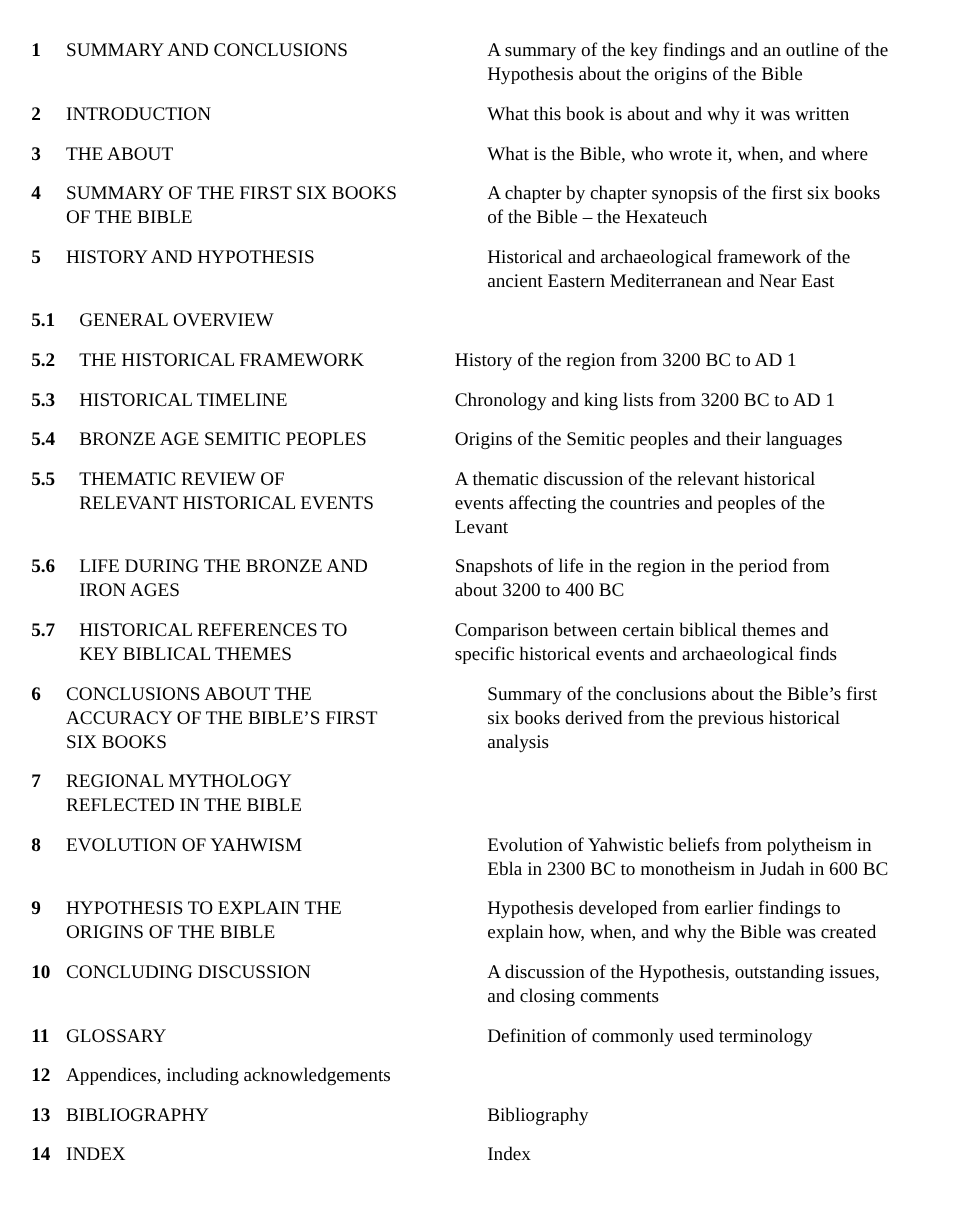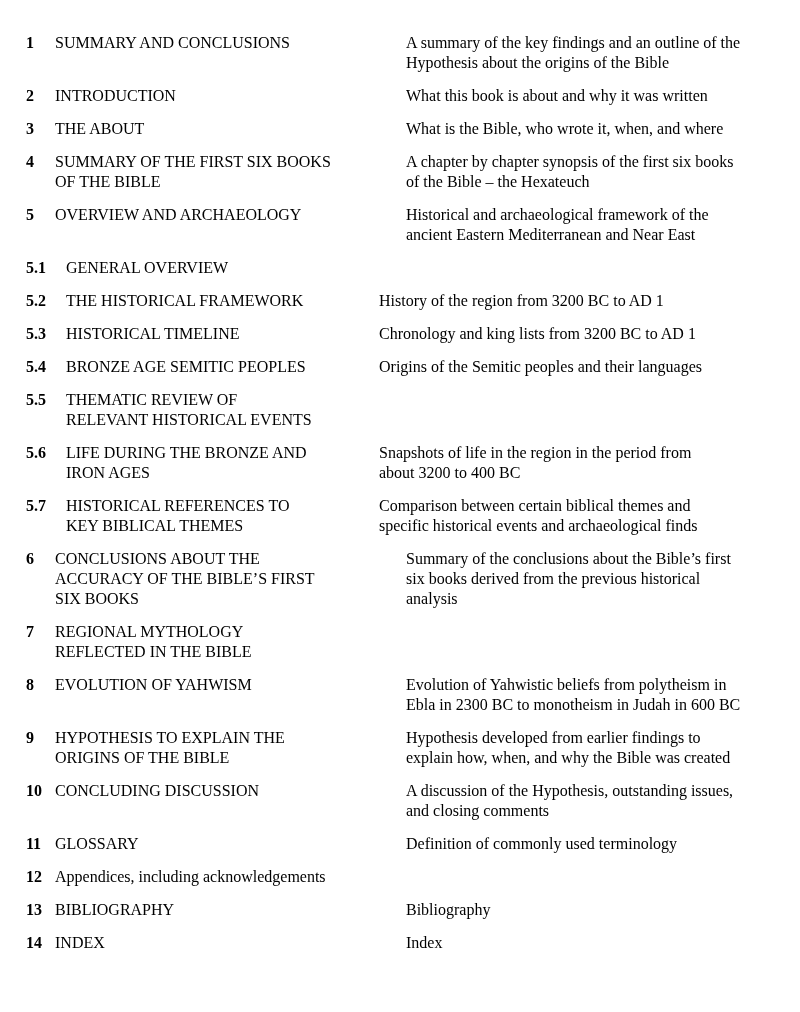--- a/index.html
+++ b/index.html
@@ -59,21 +59,21 @@
   </div>
       <div class="toc-row">
     <span class="toc-num">4</span>
     <span class="toc-title">SUMMARY OF THE FIRST SIX BOOKS
 OF THE BIBLE</span>
     <span class="toc-desc">A chapter by chapter synopsis of the first six books
 of the Bible – the Hexateuch</span>
   </div>
       <div class="toc-row">
     <span class="toc-num">5</span>
-    <span class="toc-title">OVERVIEW AND ARCHAEOLOGY</span>
+    <span class="toc-title">HISTORY AND HYPOTHESIS</span>
     <span class="toc-desc">Historical and archaeological framework of the
 ancient Eastern Mediterranean and Near East</span>
   </div>
       <div class="toc-row l2">
     <span class="toc-num">5.1</span>
     <span class="toc-title">GENERAL OVERVIEW</span>
   </div>
       <div class="toc-row l2">
     <span class="toc-num">5.2</span>
     <span class="toc-title">THE HISTORICAL FRAMEWORK</span>
@@ -86,20 +86,23 @@
   </div>
       <div class="toc-row l2">
     <span class="toc-num">5.4</span>
     <span class="toc-title">BRONZE AGE SEMITIC PEOPLES</span>
     <span class="toc-desc">Origins of the Semitic peoples and their languages</span>
   </div>
       <div class="toc-row l2">
     <span class="toc-num">5.5</span>
     <span class="toc-title">THEMATIC REVIEW OF
 RELEVANT HISTORICAL EVENTS</span>
+    <span class="toc-desc">A thematic discussion of the relevant historical
+events affecting the countries and peoples of the
+Levant</span>
   </div>
       <div class="toc-row l2">
     <span class="toc-num">5.6</span>
     <span class="toc-title">LIFE DURING THE BRONZE AND
 IRON AGES</span>
     <span class="toc-desc">Snapshots of life in the region in the period from
 about 3200 to 400 BC</span>
   </div>
       <div class="toc-row l2">
     <span class="toc-num">5.7</span>

